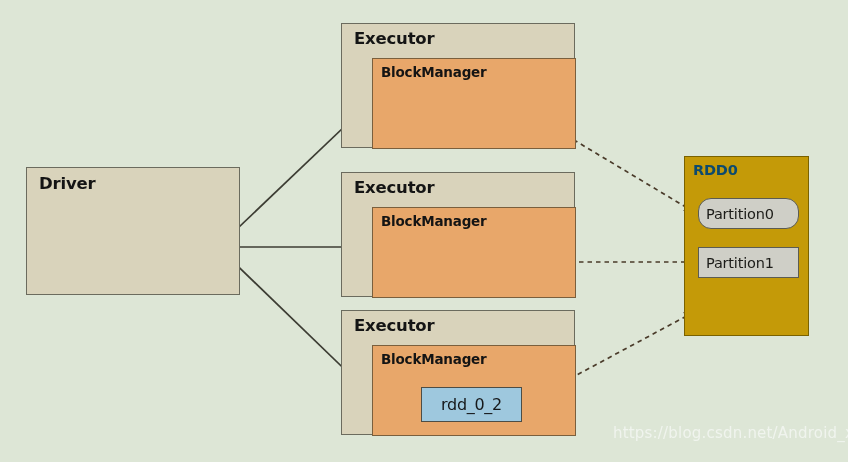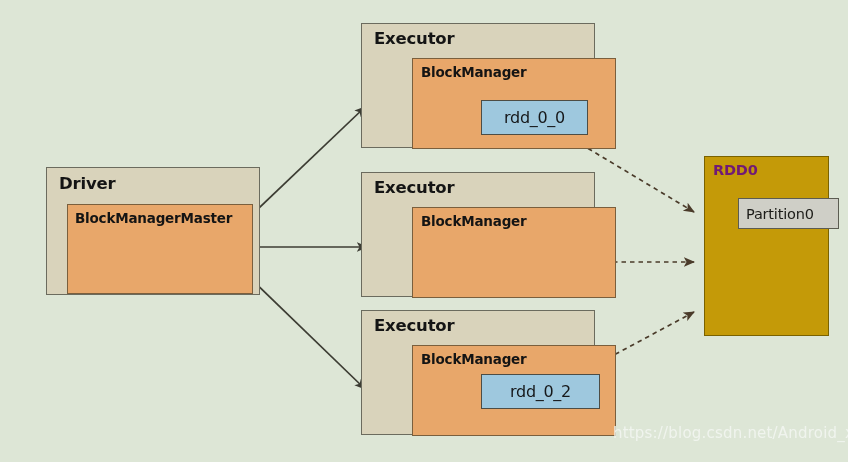--- a/index.html
+++ b/index.html
@@ -17,21 +17,20 @@
   #canvas {
     position: absolute;
     left: 0; top: 0;
     width: 848px;
     height: 462px;
   }
   .box {
     position: absolute;
     box-sizing: border-box;
     border: 1.5px solid #6b6b5e;
-    margin-left: 20px;
   }
   .outer-node {
     background: #d9d3bb;
   }
   .inner-node {
     background: #e8a76a;
     border: 1.5px solid #7a5f3d;
   }
   .rdd-block {
     background: #9ec8de;
@@ -70,21 +69,21 @@
   .t-bm {
     font-size: 13.5px;
     left: 8px;
     top: 5px;
     text-align: center;
   }
   .t-rdd0 {
     font-size: 14.5px;
     left: 8px;
     top: 5px;
-    color: #701a75;
+    color: #0c4a6e;
   }
   .centered-label {
     position: absolute;
     left: 0; top: 0;
     width: 100%;
     height: 100%;
     display: flex;
     align-items: center;
     justify-content: center;
     font-size: 16px;
@@ -151,54 +150,51 @@
 
     <line x1="694" y1="212" x2="534" y2="116" stroke="#4a3b2a" stroke-width="1.7" stroke-dasharray="4.5,4" marker-end="url(#ah-dash)" marker-start="url(#ah-dash-start)"></line>
 
     <line x1="694" y1="262" x2="534" y2="262" stroke="#4a3b2a" stroke-width="1.7" stroke-dasharray="4.5,4" marker-end="url(#ah-dash)" marker-start="url(#ah-dash-start)"></line>
 
     <line x1="694" y1="312" x2="534" y2="398" stroke="#4a3b2a" stroke-width="1.7" stroke-dasharray="4.5,4" marker-end="url(#ah-dash)" marker-start="url(#ah-dash-start)"></line>
   </svg>
 
   <div class="box outer-node" style="left:26px; top:167px; width:214px; height:128px;">
     <div class="title t-driver">Driver</div>
-    <div class="box inner-node" style="left:0px; top:36px; width:186px; height:90px;">
-      <div class="title t-bmm">BlockManagerMaster</div>
-    </div>
   </div>
 
   <div class="box outer-node" style="left:341px; top:23px; width:234px; height:125px;">
     <div class="title t-executor">Executor</div>
     <div class="box inner-node" style="left:30px; top:34px; width:204px; height:91px;">
       <div class="title t-bm">BlockManager</div>
-      <div class="box rdd-block" style="left:48px; top:41px; width:107px; height:35px;">
-        <div class="centered-label">rdd_0_0</div>
-      </div>
     </div>
   </div>
 
   <div class="box outer-node" style="left:341px; top:172px; width:234px; height:125px;">
     <div class="title t-executor">Executor</div>
     <div class="box inner-node" style="left:30px; top:34px; width:204px; height:91px;">
       <div class="title t-bm">BlockManager</div>
     </div>
   </div>
 
   <div class="box outer-node" style="left:341px; top:310px; width:234px; height:125px;">
     <div class="title t-executor">Executor</div>
     <div class="box inner-node" style="left:30px; top:34px; width:204px; height:91px;">
       <div class="title t-bm">BlockManager</div>
-      <div class="box rdd-block" style="left:48px; top:28px; width:119px; height:35px;">
+      <div class="box rdd-block" style="left:48px; top:41px; width:101px; height:35px;">
         <div class="centered-label">rdd_0_2</div>
       </div>
     </div>
   </div>
 
   <div class="box rdd-container" style="left:684px; top:156px; width:125px; height:180px;">
     <div class="title t-rdd0">RDD0</div>
-    <div class="box partition" style="left:13px; top:41px; width:101px; height:31px;">
+    <div class="box partition" style="left:13px; top:41px; width:101px; height:31px;border-radius:13px;">
       <div class="part-label">Partition0</div>
     </div>
+    <div class="box partition" style="left:13px; top:90px; width:101px; height:31px;">
+      <div class="part-label">Partition1</div>
+    </div>
   </div>
 
   <div id="watermark">https://blog.csdn.net/Android_xue</div>
 
 </div>
 
 </body></html>

